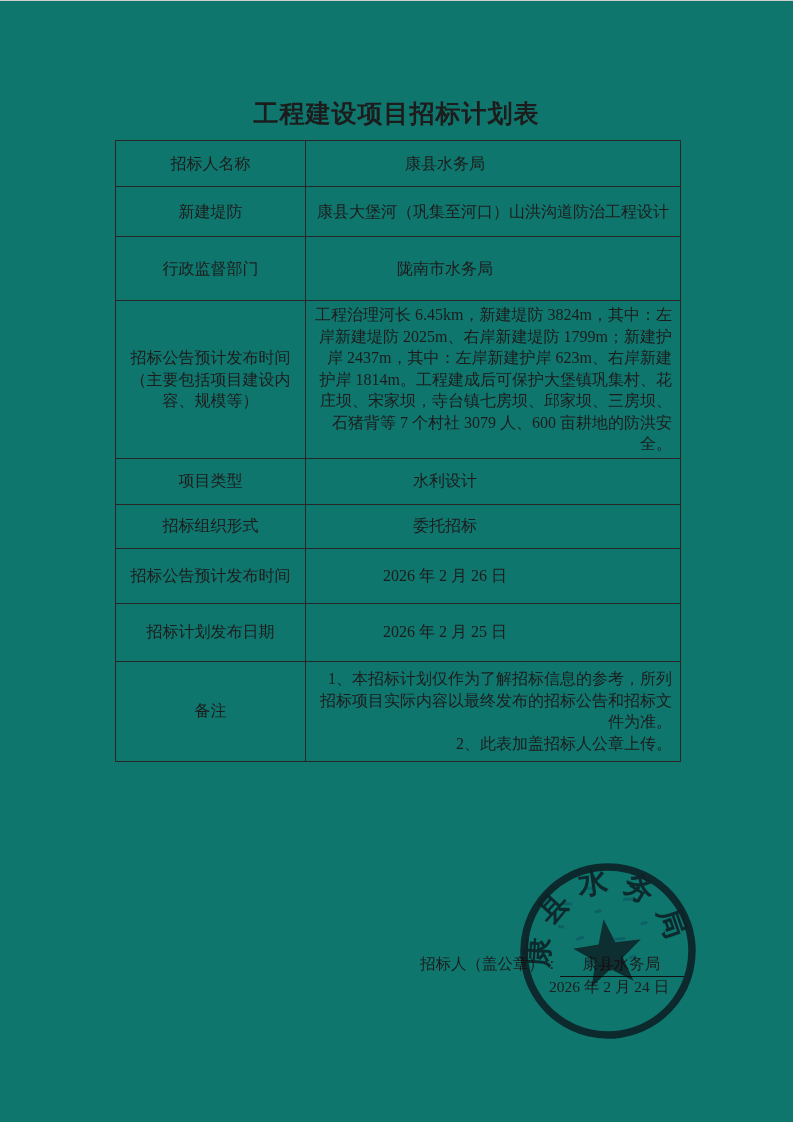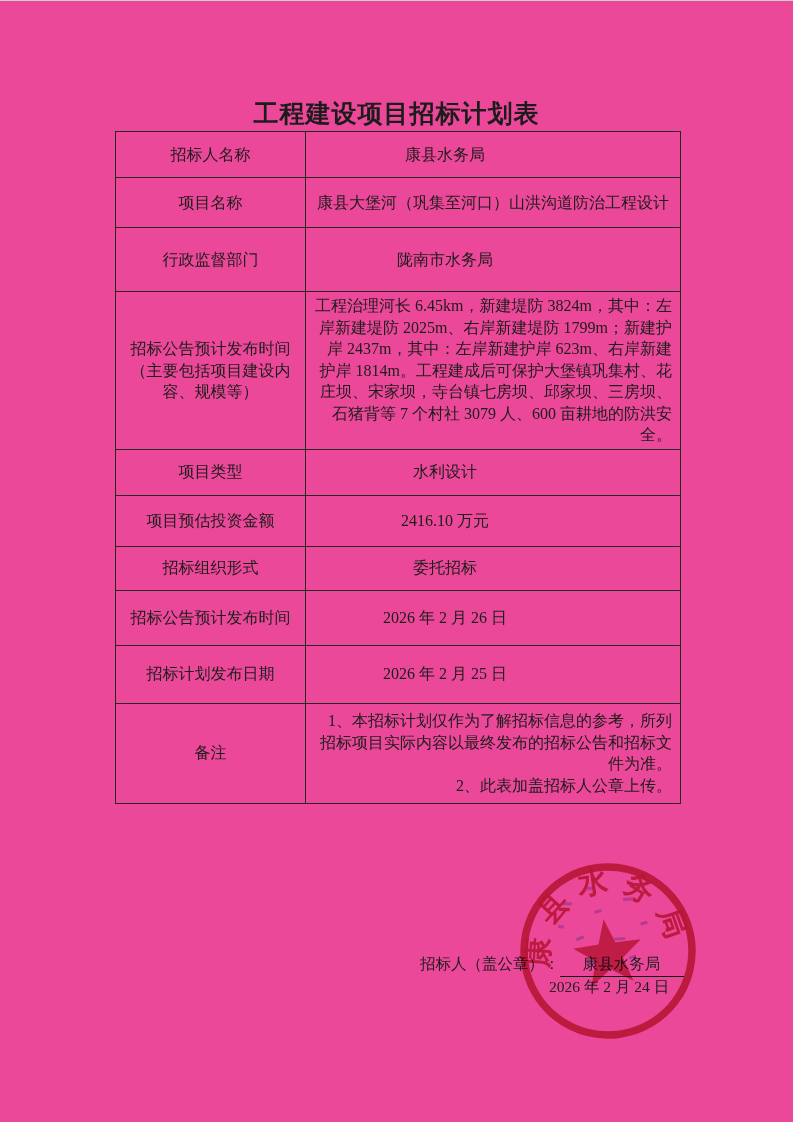--- a/index.html
+++ b/index.html
@@ -1,26 +1,26 @@
 <!DOCTYPE html>
 <html><head>
 <meta charset="utf-8">
 <style>
   html,body{margin:0;padding:0;background:#ffffff;}
   body{
     width:793px;height:1122px;position:relative;overflow:hidden;
     font-family:"Liberation Serif","DejaVu Serif",serif;color:#1c1c1c;
   }
-  .page{position:absolute;inset:0;background:#ec4899;border-top:1px solid #cfcfcf;}
+  .page{position:absolute;inset:0;background:#0f766e;border-top:1px solid #cfcfcf;}
   .doc-title{
     position:absolute;top:96px;left:0;width:100%;
     text-align:center;font-size:25px;font-weight:bold;letter-spacing:1px;
   }
   table.plan{
-    position:absolute;left:115px;top:130px;width:565px;
+    position:absolute;left:115px;top:139px;width:565px;
     border-collapse:collapse;table-layout:fixed;
   }
   table.plan td{
     border:1.4px solid #262626;
     font-size:16px;line-height:21.5px;
     vertical-align:middle;padding:3px 8px;
     word-break:break-all;
   }
   td.lbl{text-align:center;padding:3px 6px;}
   td.val{text-align:center;}
@@ -54,38 +54,34 @@
     <colgroup>
         <col style="width:190px">
         <col style="width:375px">
       </colgroup>
     <tbody>
         <tr class="r1">
       <td class="lbl">招标人名称</td>
       <td class="val shift">康县水务局</td>
     </tr>
     <tr class="r2">
-      <td class="lbl">项目名称</td>
+      <td class="lbl">新建堤防</td>
       <td class="val">康县大堡河（巩集至河口）山洪沟道防治工程设计</td>
     </tr>
     <tr class="r3">
       <td class="lbl">行政监督部门</td>
       <td class="val shift">陇南市水务局</td>
     </tr>
     <tr class="r5">
       <td class="lbl">招标公告预计发布时间（主要包括项目建设内容、规模等）</td>
       <td class="val left">工程治理河长 6.45km，新建堤防 3824m，其中：左岸新建堤防 2025m、右岸新建堤防 1799m；新建护岸 2437m，其中：左岸新建护岸 623m、右岸新建护岸 1814m。工程建成后可保护大堡镇巩集村、花庄坝、宋家坝，寺台镇七房坝、邱家坝、三房坝、石猪背等 7 个村社 3079 人、600 亩耕地的防洪安全。</td>
     </tr>
     <tr class="r6">
       <td class="lbl">项目类型</td>
       <td class="val shift">水利设计</td>
-    </tr>
-    <tr class="r7">
-      <td class="lbl">项目预估投资金额</td>
-      <td class="val shift">2416.10 万元</td>
     </tr>
     <tr class="r8">
       <td class="lbl">招标组织形式</td>
       <td class="val shift">委托招标</td>
     </tr>
     <tr class="r10">
       <td class="lbl">招标公告预计发布时间</td>
       <td class="val shift">2026 年 2 月 26 日</td>
     </tr>
     <tr class="r11">

